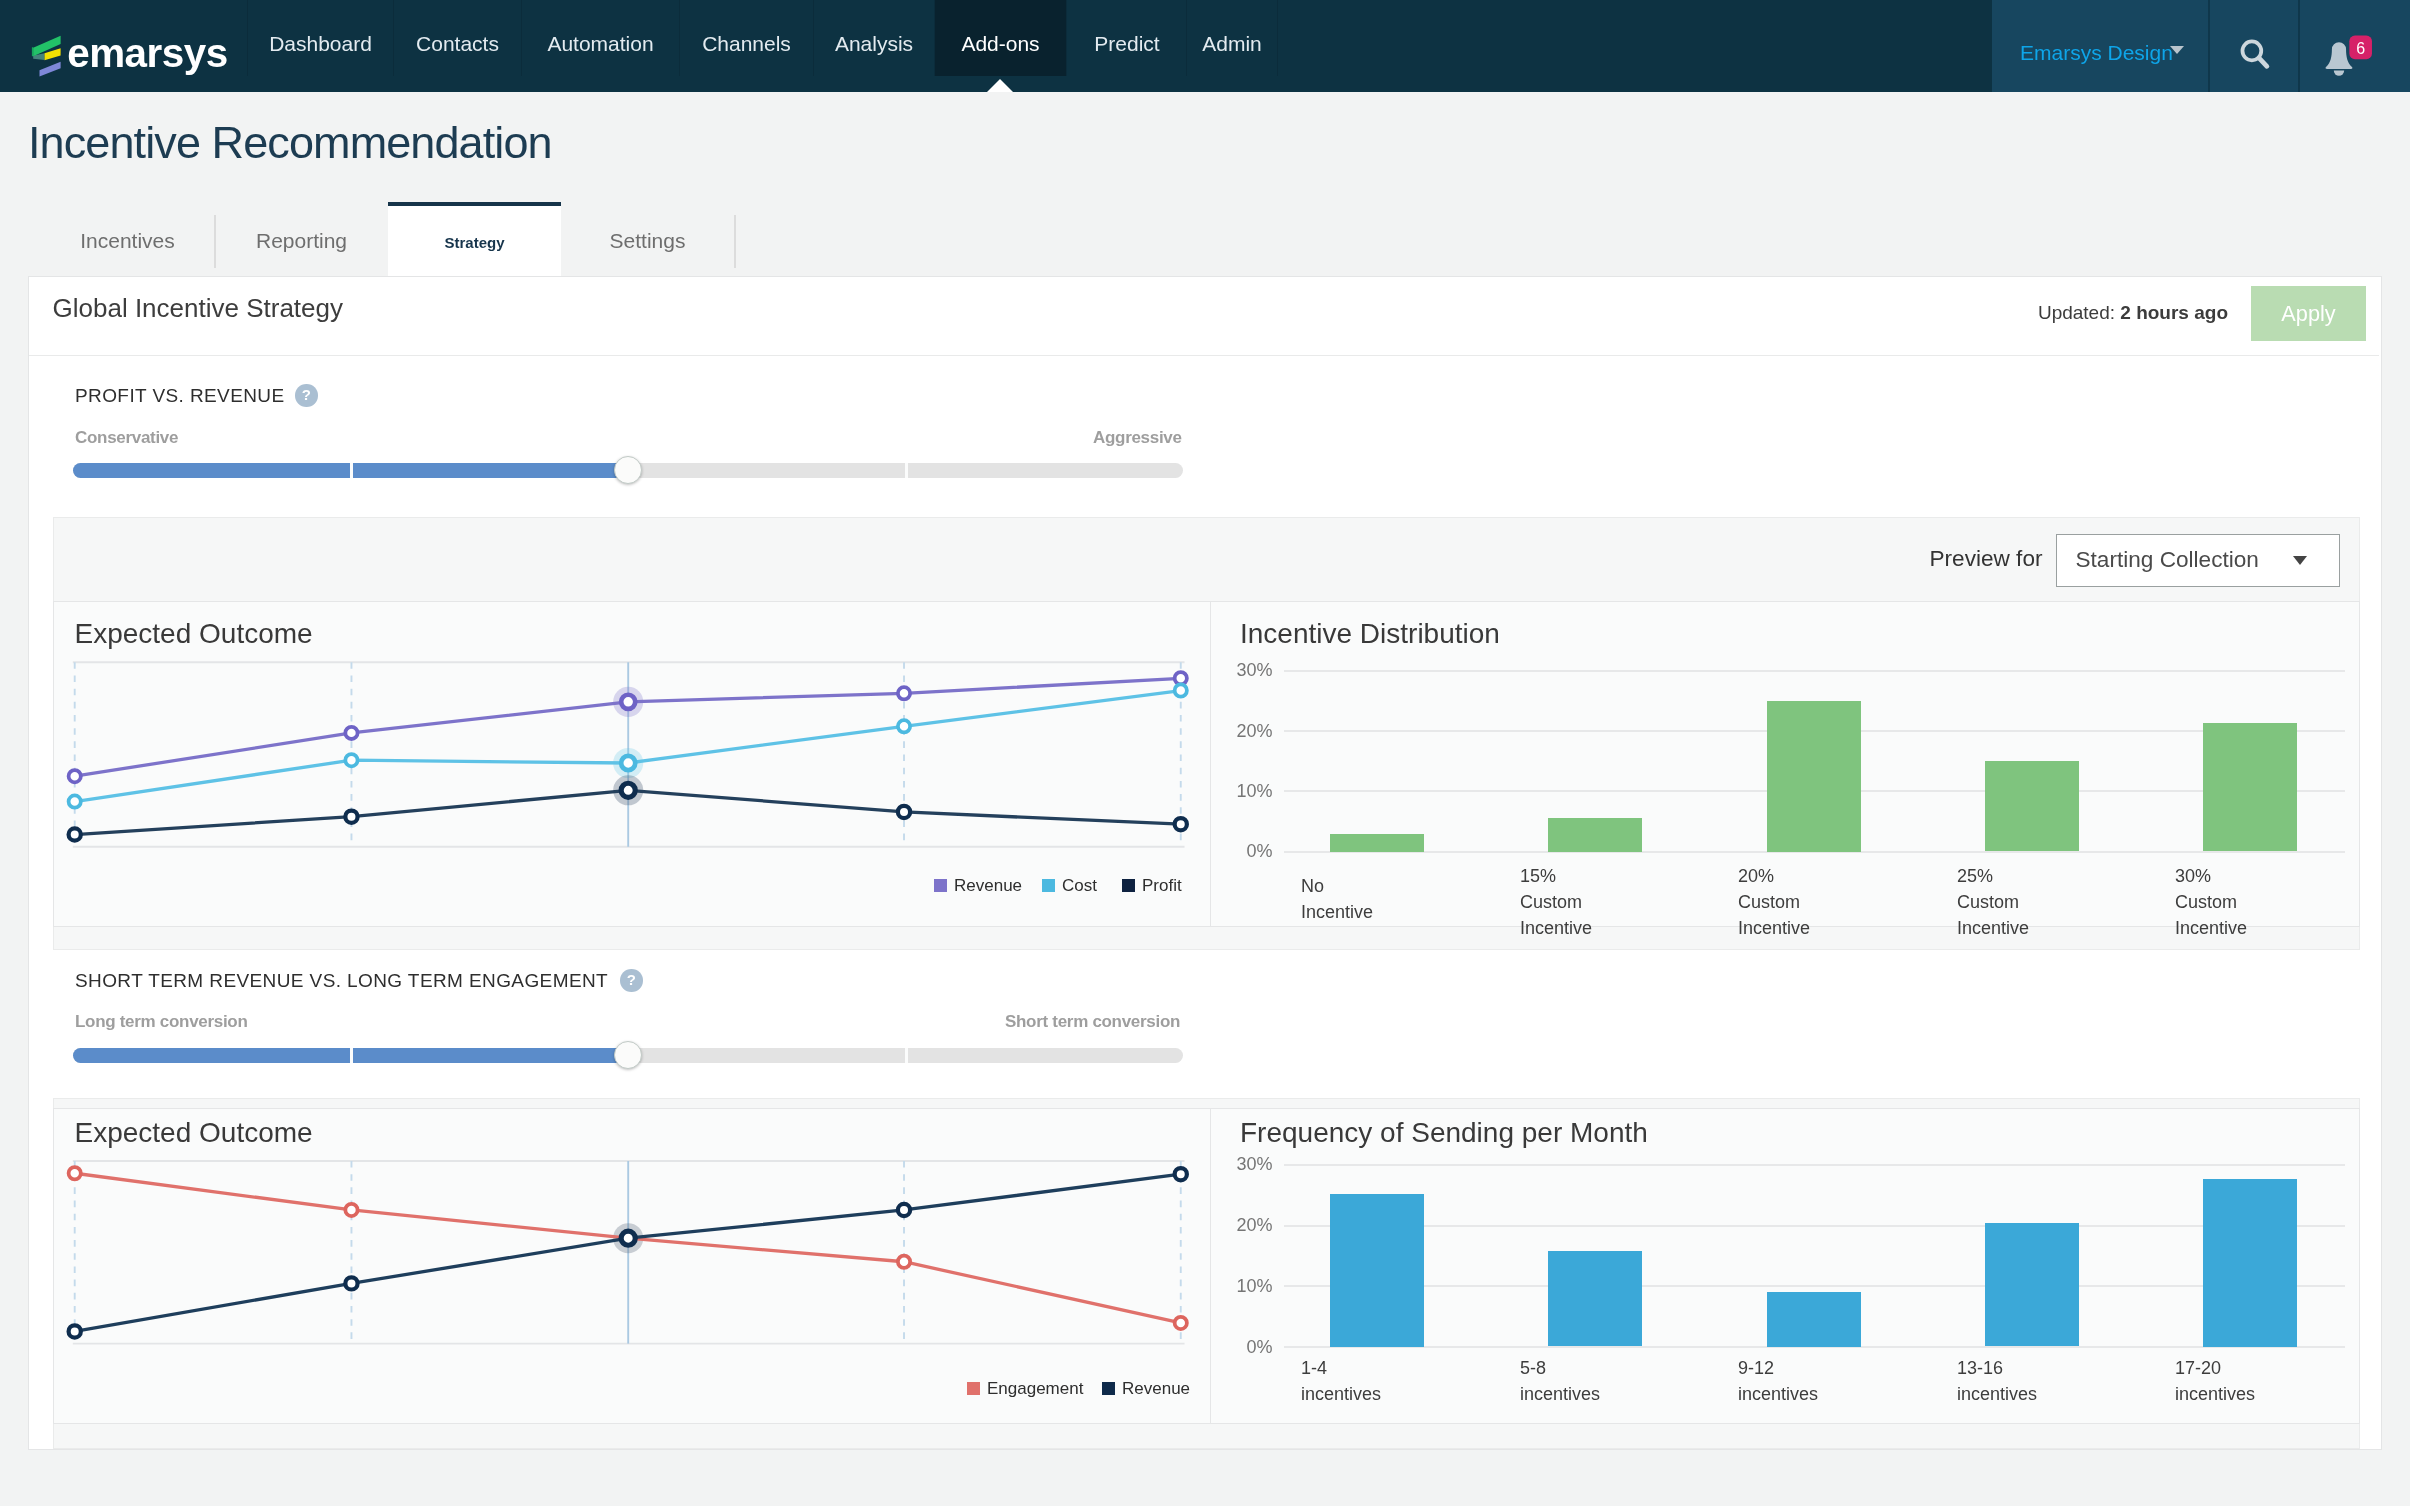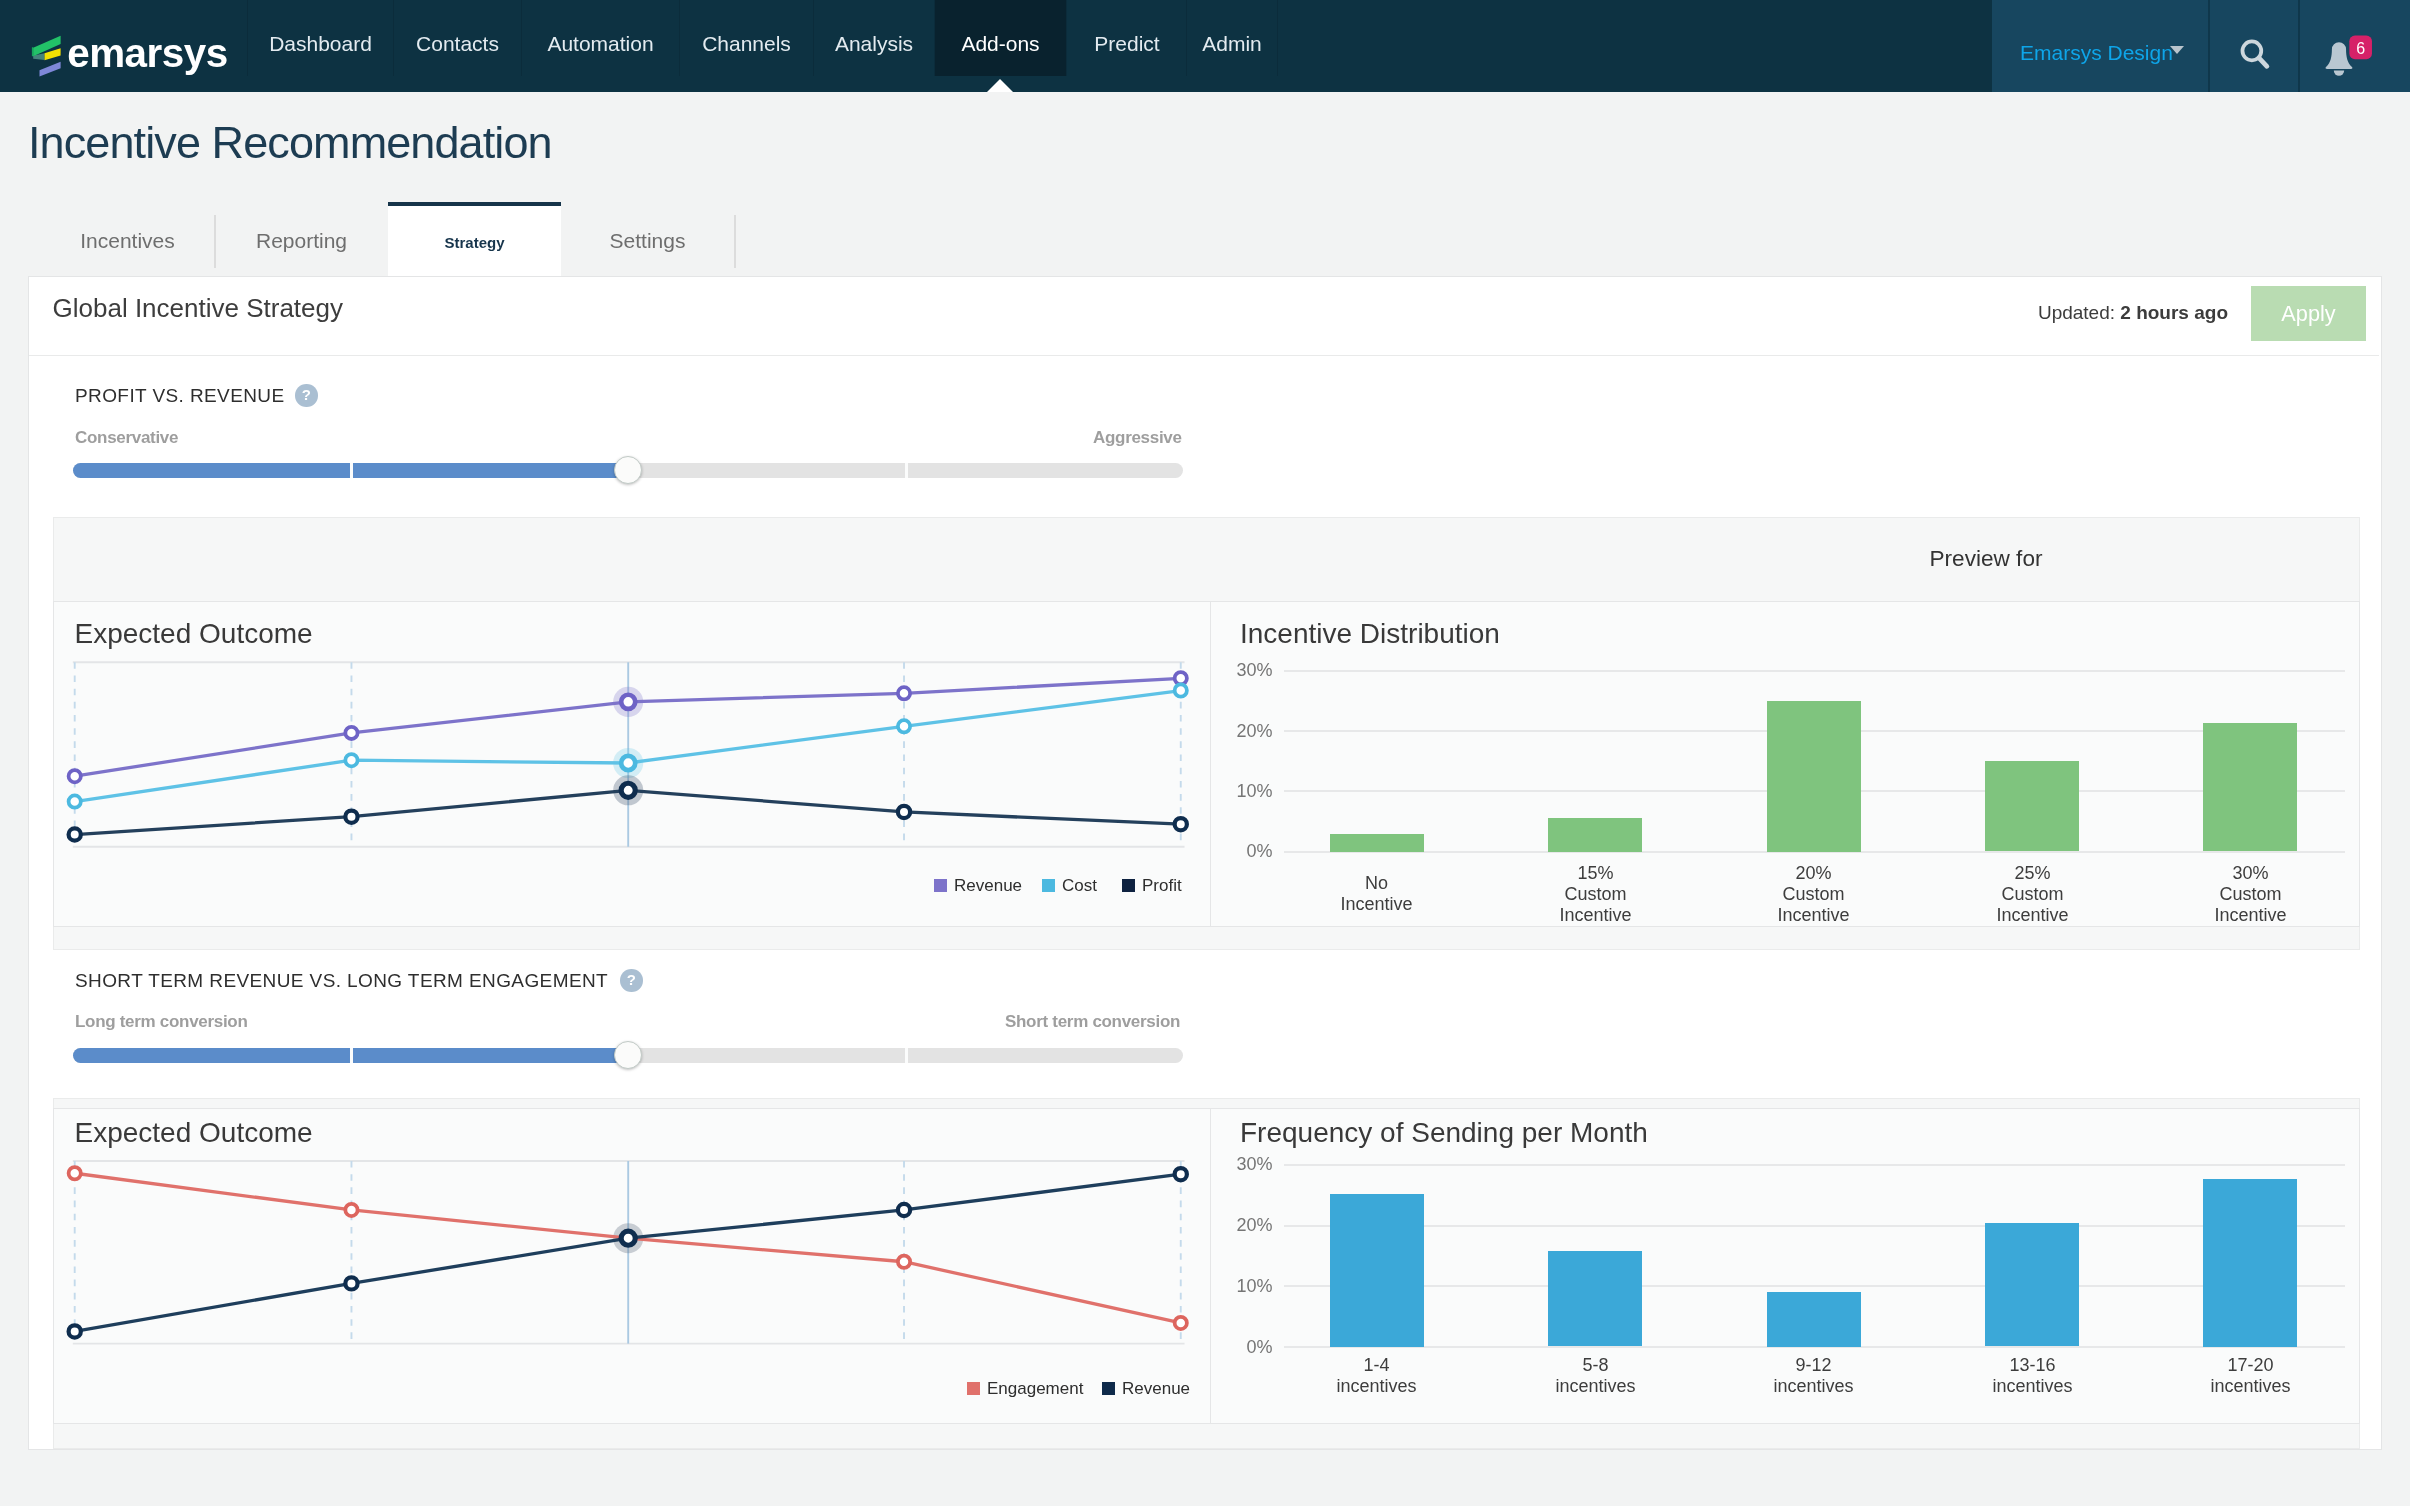--- a/index.html
+++ b/index.html
@@ -53,21 +53,21 @@
 
   #previewlabel { position:absolute; font-size:22.6px; color:#333; }
   #selectbox { position:absolute; background:#fff; border:1.9px solid #9aa0a0; }
   #selectbox span { position:absolute; left:19px; top:12.2px; font-size:22.6px; color:#4a4a4a; }
   #selcaret { position:absolute; right:32px; top:21px; width:0; height:0; border-left:7.5px solid transparent;
               border-right:7.5px solid transparent; border-top:9.4px solid #444; }
 
   .ylabel { position:absolute; width:56px; text-align:right; font-size:18px; color:#757575; }
   .gridline { position:absolute; height:1.9px; background:#e7e8e9; }
   .bar { position:absolute; }
-  .xlabel { position:absolute; font-size:18px; color:#3d3d3d; text-align:center; line-height:21px; }
+  .xlabel { position:absolute; font-size:18px; color:#3d3d3d; text-align:left; line-height:26px; }
   .legend { position:absolute; font-size:17px; color:#2e2e2e; }
   .lsq { display:inline-block; width:13px; height:13px; margin-right:7.5px; position:relative; top:0.9px; }
 </style>
 </head>
 <body>
 
 <div id="nav">
 
   <svg class="abs" style="left:0;top:0" width="247" height="92" viewBox="0 0 262 98">
     <polygon points="34.8,59 46.9,56.6 46.9,64 34.8,62.5" fill="#45847c"></polygon>
@@ -126,20 +126,24 @@
   <div class="sliderlabel" style="left:1064px; top:151px;">Aggressive</div>
   <div class="track" style="top:186px;">
     <div class="trackfill"></div>
     <div class="tick" style="left:277px;"></div>
     <div class="tick" style="left:832px;"></div>
     <div class="thumb" style="left:541px;"></div>
   </div>
 
   <div class="graypanel" style="top:240px; height:433px;">
     <div id="previewlabel" style="right:316px; top:28px;">Preview for</div>
+    <div id="selectbox" style="right:19px; top:16px; width:284px; height:53px;">
+      <span>Starting Collection</span>
+      <div id="selcaret"></div>
+    </div>
   </div>
 
   <div class="subpanel" style="left:23.5px; top:324px; width:1159px; height:326px;">
     <div class="paneltitle" style="top:16px;">Expected Outcome</div>
     <svg class="abs" style="left:0;top:0;" width="1155" height="322" viewBox="0 0 1227 342">
       <line x1="20" y1="64" x2="1201" y2="64" stroke="#e3e5e7" stroke-width="2"></line>
       <line x1="20" y1="260" x2="1201" y2="260" stroke="#e3e5e7" stroke-width="2"></line>
       <g stroke="#c4daeb" stroke-width="2" stroke-dasharray="7 7">
         <line x1="22" y1="64" x2="22" y2="260"></line>
         <line x1="316" y1="64" x2="316" y2="260"></line>

